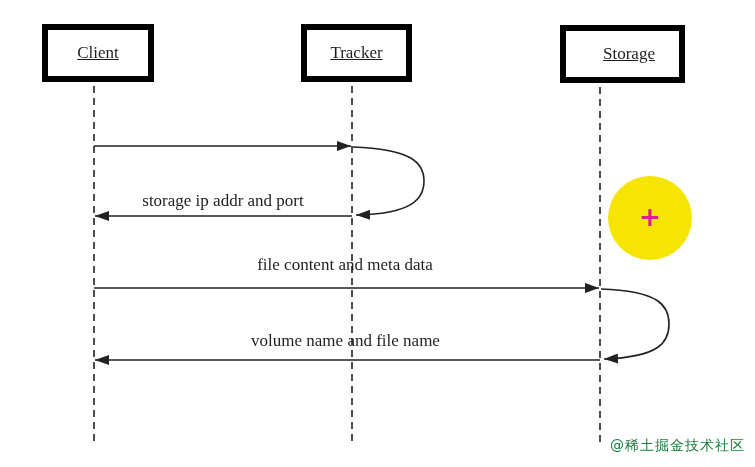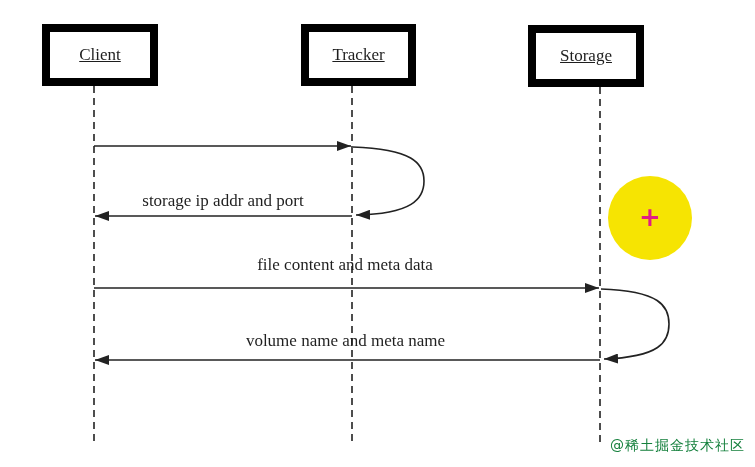--- a/index.html
+++ b/index.html
@@ -12,21 +12,21 @@
     font-family: "Liberation Serif", serif;
   }
   .lines-svg {
     position: absolute;
     left: 0; top: 0;
     width: 755px; height: 467px;
   }
   .actor {
     position: absolute;
     height: 46px;
-    border: 8px solid #000000;
+    border: 6px solid #000000;
     background: #ffffff;
     display: flex;
     align-items: center;
     justify-content: center;
   }
   .actor-label {
     font-family: "Liberation Serif", serif;
     font-size: 17px;
     color: #1e1e1e;
     text-decoration: underline;
@@ -98,27 +98,27 @@
 
     <line x1="600" y1="360" x2="95" y2="360" stroke="#222222" stroke-width="1.6" marker-end="url(#arrowhead)"></line>
   </svg>
 
   <div class="actor" style="left:42px; top:24px; width:100px;">
     <span class="actor-label">Client</span>
   </div>
   <div class="actor" style="left:301px; top:24px; width:99px;align-items:center;">
     <span class="actor-label">Tracker</span>
   </div>
-  <div class="actor" style="left:528px; top:25px; width:100px;">
+  <div class="actor" style="left:560px; top:25px; width:100px;padding-left:13px;">
     <span class="actor-label">Storage</span>
   </div>
 
   <div class="msg" style="left:246px; top:254px; width:198px;">file content and meta data</div>
   <div class="msg" style="left:132px; top:190px; width:182px;">storage ip addr and port</div>
-  <div class="msg" style="left:243px; top:330px; width:205px;">volume name and meta name</div>
+  <div class="msg" style="left:243px; top:330px; width:205px;">volume name and file name</div>
 
   <div class="highlight">
     <span class="plus">+</span>
   </div>
 
   <div class="watermark">@稀土掘金技术社区</div>
 
 </div>
 
 </body></html>

